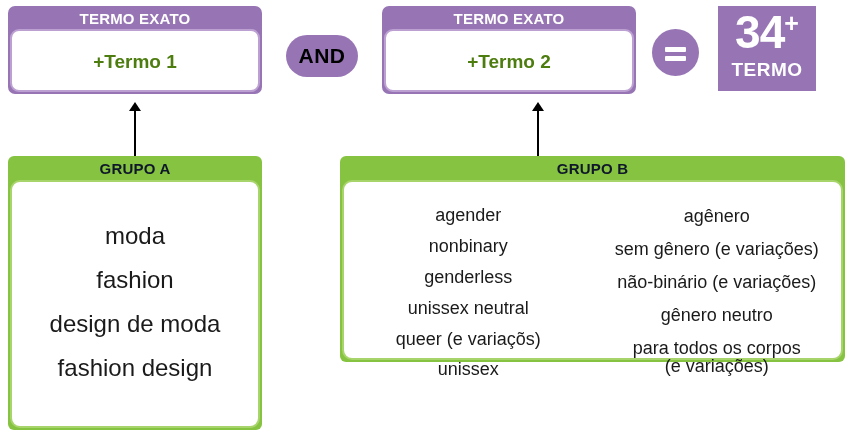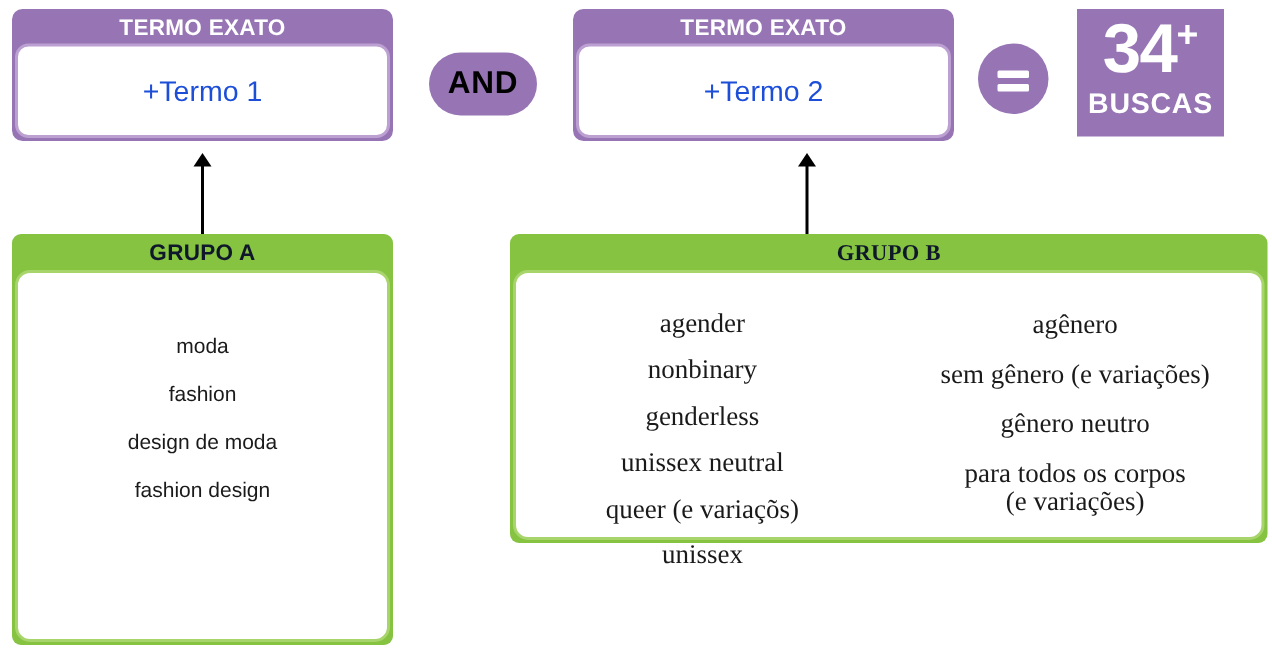--- a/index.html
+++ b/index.html
@@ -38,21 +38,22 @@
   }
   .term-value {
     box-sizing: border-box;
     background: #ffffff;
     border: 2px solid #bda0d2;
     border-radius: 9px;
     height: 63px;
     line-height: 61px;
     text-align: center;
     font-size: 19px;
-    color: #1d4ed8;
+    color: #4d7c0f;
+    font-weight: bold;
   }
 
   #term-box-1 { left: 8px;   top: 6px;  width: 254px; }
   #term-box-2 { left: 382px; top: 6px;  width: 254px; }
 
   
   #and-pill {
     position: absolute;
     left: 286px;
     top: 35px;
@@ -171,33 +172,33 @@
   }
   .group-body {
     box-sizing: border-box;
     background: #ffffff;
     border: 2px solid #a8d46c;
     border-radius: 10px;
   }
 
   #group-a { left: 8px;   top: 156px; width: 254px; }
   #group-a .group-body { height: 248px; }
-  #group-b { left: 340px; top: 156px; width: 505px; font-family: Liberation Serif, serif; }
+  #group-b { left: 340px; top: 156px; width: 505px; }
   #group-b .group-body { height: 180px; }
 
   .term-list {
     list-style: none;
     margin: 0;
     padding: 0;
     text-align: center;
     color: #1a1a1a;
   }
   #group-a .term-list {
     padding-top: 32px;
-    font-size: 14px;
+    font-size: 24px;
   }
   #group-a .term-list li { padding: 8px 0; }
 
   .group-b-columns {
     display: flex;
     padding-top: 18px;
   }
   .group-b-columns .col {
     flex: 1 1 50%;
   }
@@ -231,21 +232,21 @@
 
   <div id="equals-circle">
     <span class="bar top"></span>
     <span class="bar bottom"></span>
   </div>
 
   <div id="results-badge">
     <div class="count-line">
       <span class="count">34</span><span class="plus">+</span>
     </div>
-    <div class="count-label">BUSCAS</div>
+    <div class="count-label">TERMO</div>
   </div>
 
   <div class="arrow" id="arrow-a">
     <span class="head"></span>
     <span class="shaft"></span>
   </div>
   <div class="arrow" id="arrow-b">
     <span class="head"></span>
     <span class="shaft"></span>
   </div>
@@ -275,20 +276,21 @@
             <li>unissex neutral</li>
             <li>queer (e variaçõs)</li>
             <li>unissex</li>
           </ul>
         </div>
 
         <div class="col col-right">
           <ul class="term-list">
             <li>agênero</li>
             <li>sem gênero (e variações)</li>
+            <li>não-binário (e variações)</li>
             <li>gênero neutro</li>
             <li>
               <span class="sub-line">para todos os corpos</span>
               <span class="sub-line">(e variações)</span>
             </li>
           </ul>
         </div>
 
       </div>
     </div>

